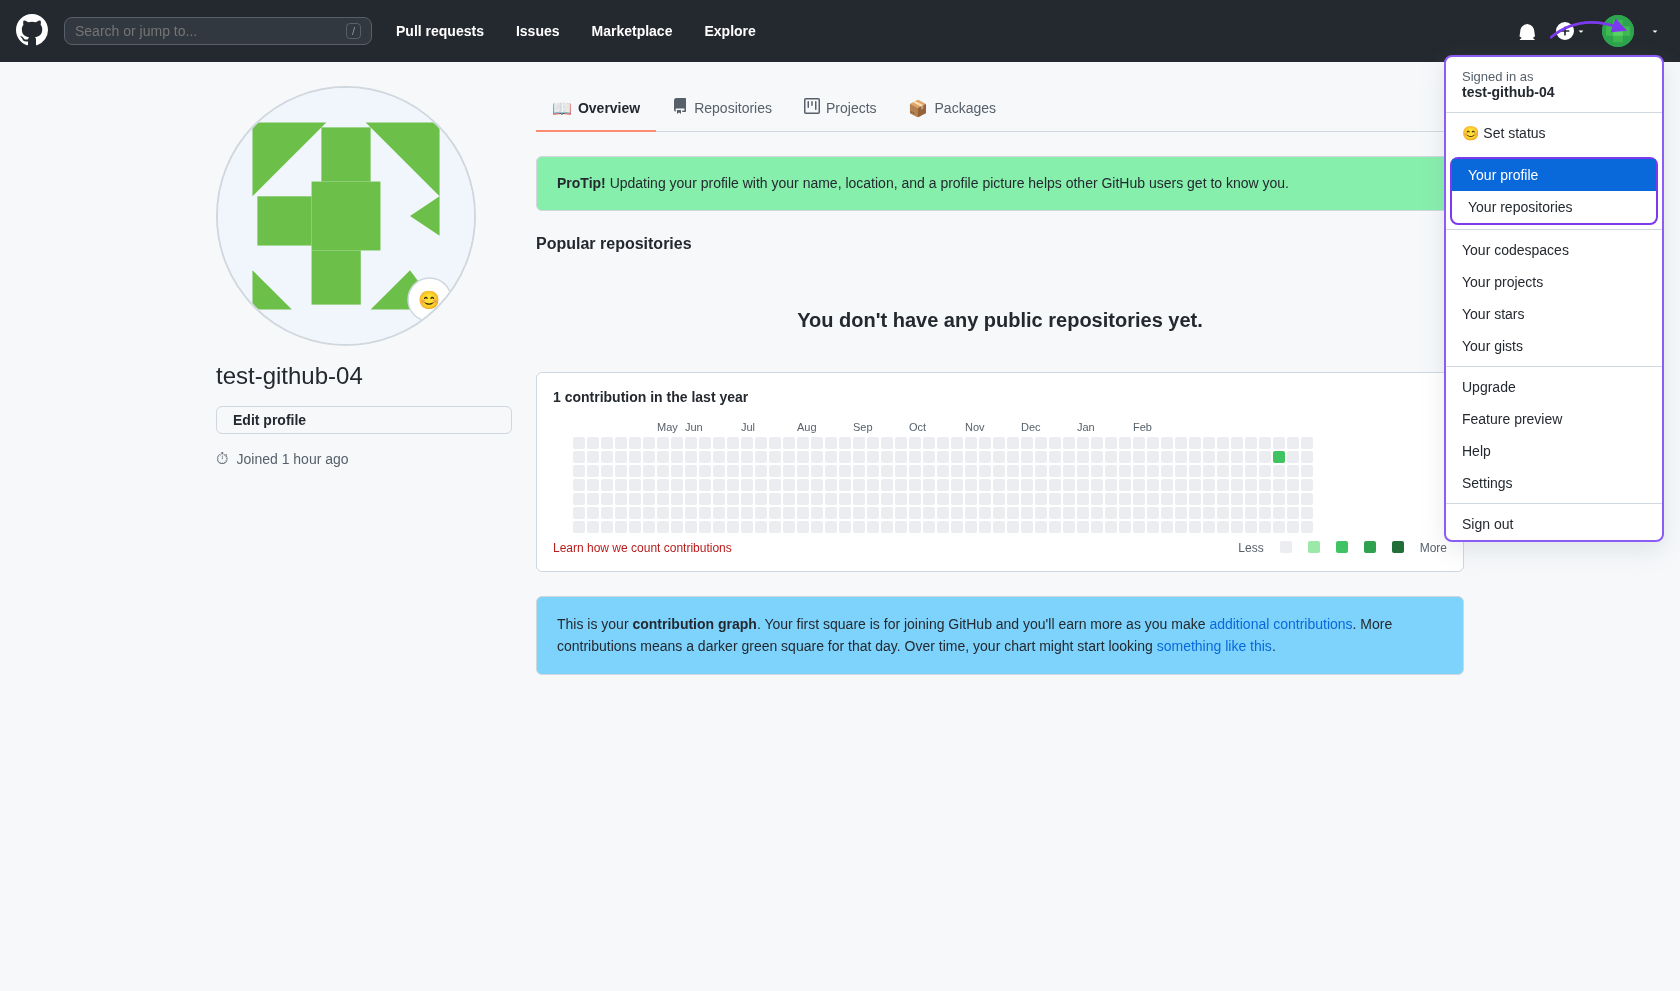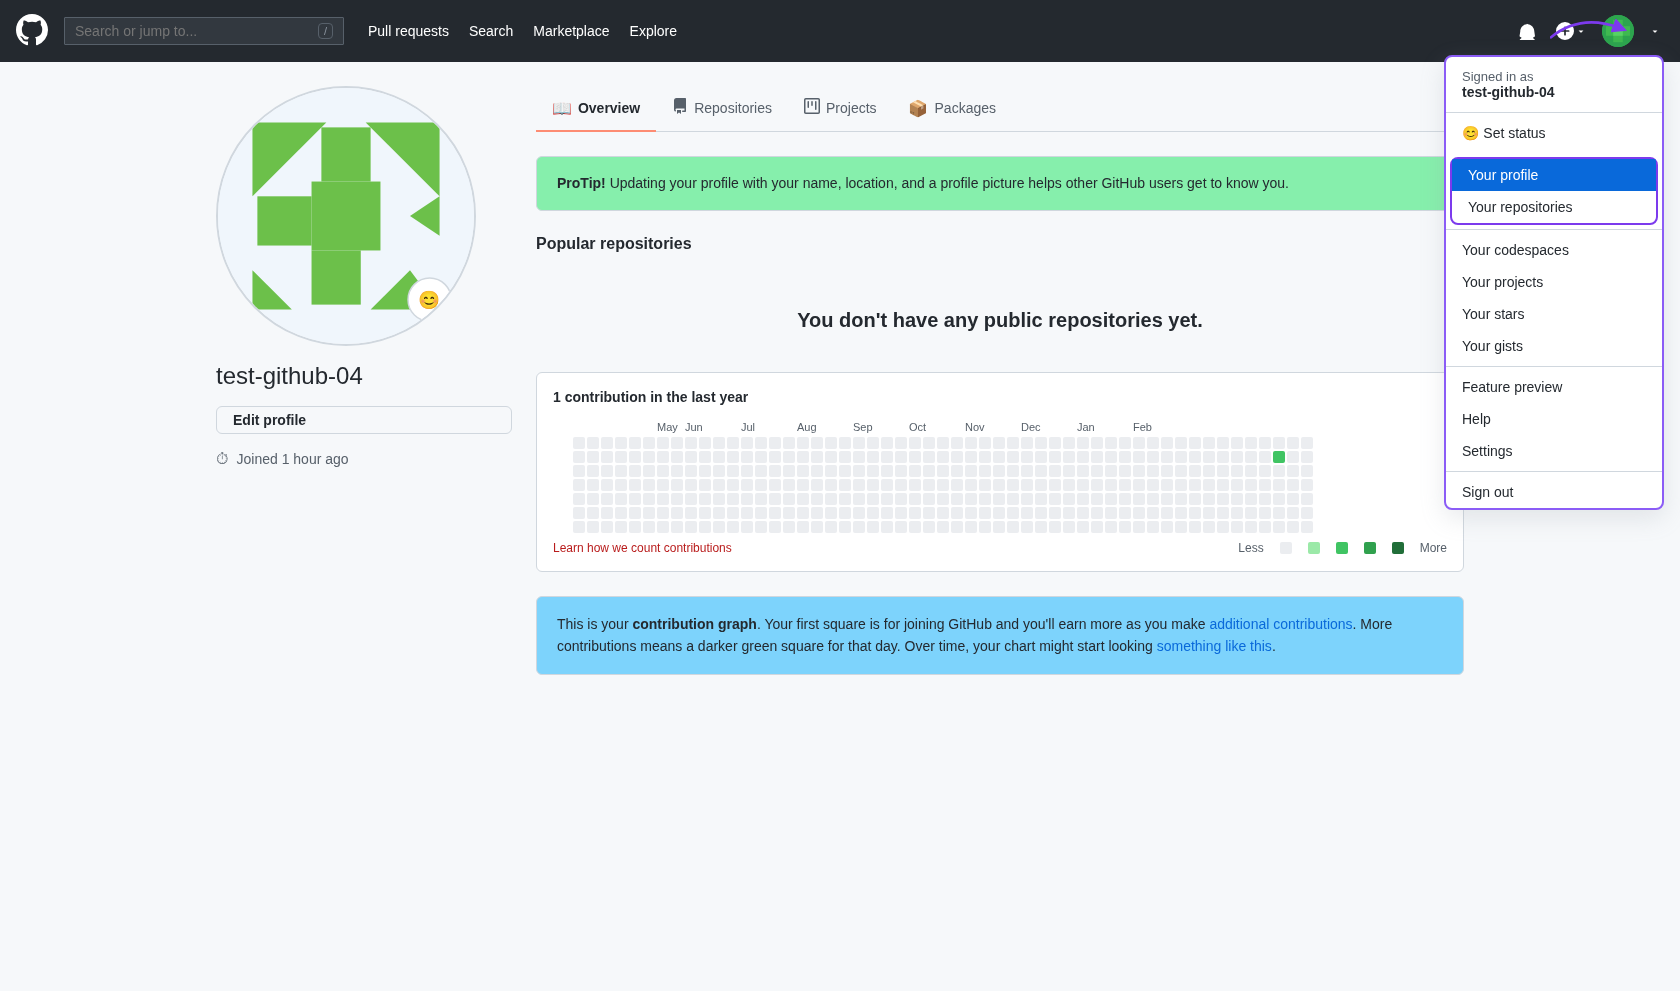--- a/index.html
+++ b/index.html
@@ -18,23 +18,23 @@
     .header-logo {
       color: white;
       margin-right: 16px;
       flex-shrink: 0;
     }
     .header-search {
       display: flex;
       align-items: center;
       background: #32383f;
       border: 1px solid #57606a;
-      border-radius: 1px;
+      border-radius: 8px;
       padding: 5px 10px;
-      width: 280px;
+      width: 308px;
       color: #8b949e;
       font-size: 14px;
       margin-right: 24px;
     }
     .header-search input {
       background: transparent;
       border: none;
       outline: none;
       color: #c9d1d9;
       font-size: 14px;
@@ -43,24 +43,24 @@
     .header-search .slash-key {
       border: 1px solid #57606a;
       border-radius: 4px;
       padding: 1px 5px;
       font-size: 11px;
       color: #8b949e;
     }
     .header-nav {
       display: flex;
       align-items: flex-end;
-      gap: 20px;
+      gap: 32px;
       color: white;
       font-size: 14px;
-      font-weight: 400;
+      font-weight: 700;
       flex: 1;
     }
     .header-nav a {
       color: white;
       text-decoration: none;
     }
     .header-actions {
       display: flex;
       align-items: center;
       gap: 12px;
@@ -309,21 +309,21 @@
     .contrib-footer {
       display: flex;
       align-items: center;
       justify-content: space-between;
       margin-top: 8px;
       font-size: 12px;
       color: #57606a;
     }
     .contrib-legend {
       display: flex;
-      align-items: center;
+      align-items: flex-start;
       gap: 16px;
     }
     .legend-box {
       width: 12px;
       height: 12px;
       border-radius: 2px;
     }
 
     
     .contrib-graph-text {
@@ -355,21 +355,21 @@
     </svg>
   </div>
 
   <div class="header-search">
     <input type="text" placeholder="Search or jump to..." style="">
     <span class="slash-key">/</span>
   </div>
 
   <nav class="header-nav">
     <a>Pull requests</a>
-    <a>Search</a>
+    <a>Issues</a>
     <a>Marketplace</a>
     <a>Explore</a>
   </nav>
 
   <div class="header-actions">
 
     <button class="header-icon-btn">
       <svg width="18" height="18" viewBox="0 0 16 16" fill="white">
         <path d="M8 16a2 2 0 001.985-1.75c.017-.137-.097-.25-.235-.25h-3.5c-.138 0-.252.113-.235.25A2 2 0 008 16zm.25-14.25a.25.25 0 00-.5 0V2c-3.173.37-5.75 3.053-5.75 6.5v.01l-.608 3.648a.75.75 0 00.317.844l1.235.74c.232.14.235.487.006.63-.394.246-.813.547-1.139.87a.75.75 0 00.533 1.28H14.1a.75.75 0 00.534-1.281c-.327-.323-.746-.623-1.14-.87-.23-.142-.226-.489.007-.63l1.235-.74a.75.75 0 00.317-.843L14.5 8.51V8.5c0-3.447-2.577-6.13-5.75-6.5V1.75z"></path>
       </svg>
@@ -432,20 +432,21 @@
     <button class="dropdown-item">Your repositories</button>
   </div>
 
   <hr class="dropdown-divider">
   <button class="dropdown-item">Your codespaces</button>
   <button class="dropdown-item">Your projects</button>
   <button class="dropdown-item">Your stars</button>
   <button class="dropdown-item">Your gists</button>
 
   <hr class="dropdown-divider">
+  <button class="dropdown-item">Upgrade</button>
   <button class="dropdown-item">Feature preview</button>
   <button class="dropdown-item">Help</button>
   <button class="dropdown-item">Settings</button>
 
   <hr class="dropdown-divider">
   <button class="dropdown-item">Sign out</button>
 </div>
 
 <div class="main-container">
 

